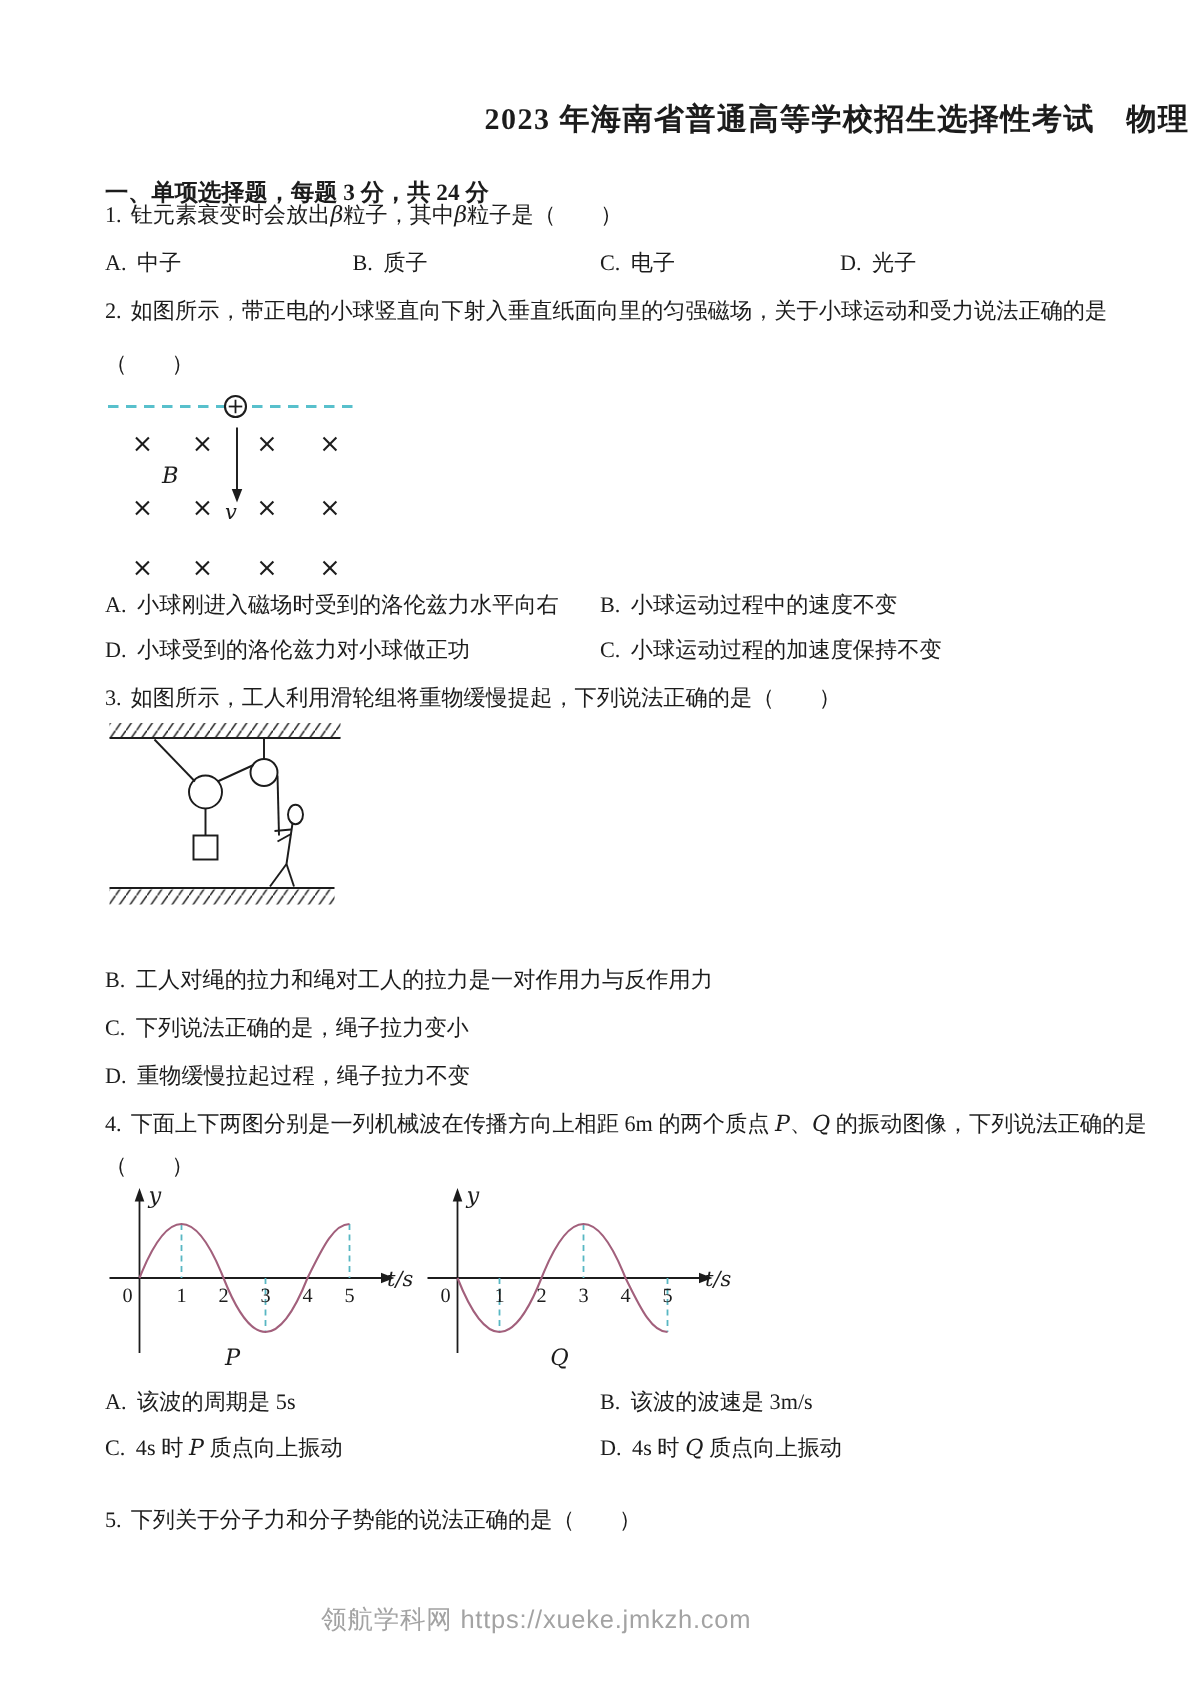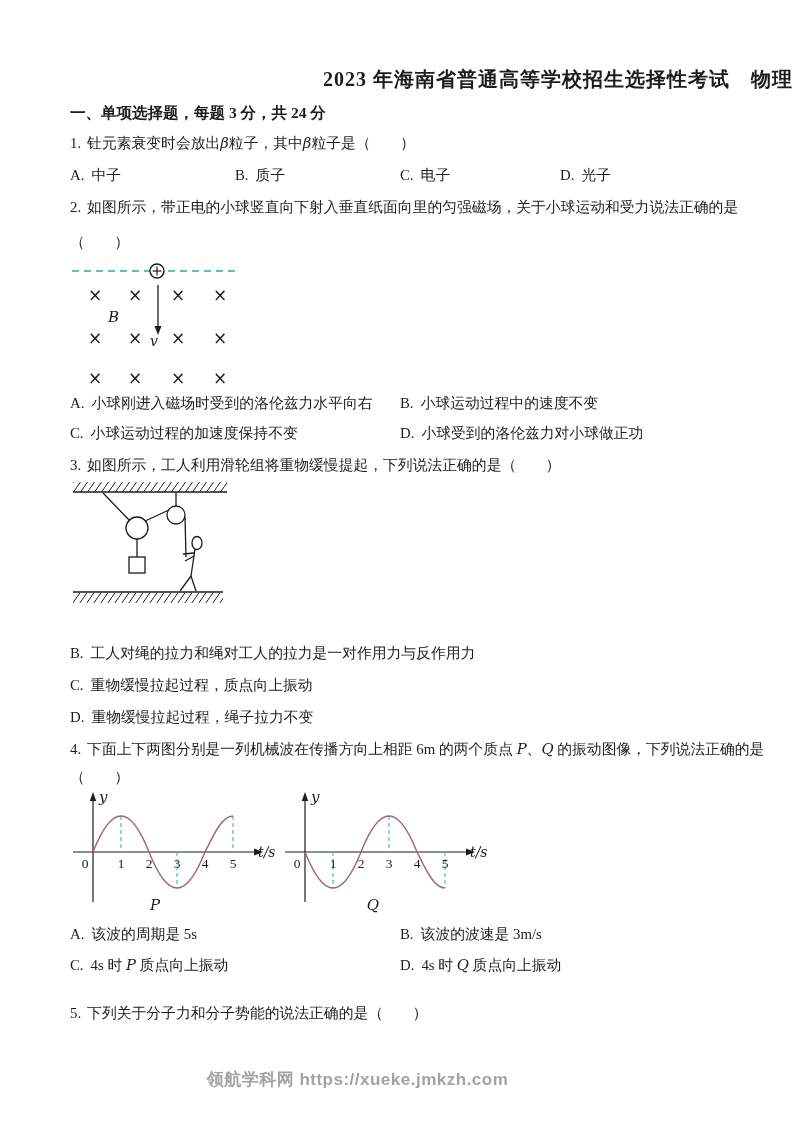--- a/index.html
+++ b/index.html
@@ -1,30 +1,30 @@
 <!DOCTYPE html>
 <html><head>
 <meta charset="utf-8">
 <style>
   html,body{margin:0;padding:0;background:#ffffff;}
   #page{position:relative;width:793px;height:1122px;background:#ffffff;overflow:hidden;
         font-family:"Liberation Serif","DejaVu Serif",serif;color:#1c1c1c;}
   .abs{position:absolute;}
   .title{left:0;top:66px;width:793px;text-align:right;font-size:20px;font-weight:bold;letter-spacing:1px;}
-  .section{left:70px;top:103px;font-size:15.5px;font-weight:bold;}
+  .section{left:70px;top:118px;font-size:15.5px;font-weight:bold;}
   .qline{font-size:14.8px;white-space:nowrap;}
   .qnum{margin-right:6px;}
   .var{font-style:italic;font-family:"DejaVu Serif",serif;}
   .opt-label{margin-right:7px;}
   .opt-text{}
   .optgrid4{left:70px;top:166px;width:700px;display:grid;grid-template-columns:165px 165px 160px auto;font-size:14.8px;}
   .optgrid2{left:70px;width:700px;display:grid;grid-template-columns:330px auto;font-size:14.8px;}
   .optline{left:70px;font-size:14.8px;white-space:nowrap;}
   .watermark{left:0;top:1068px;width:715px;text-align:center;font-size:17px;color:#a3a3a3;
-             font-family:"Liberation Sans","DejaVu Sans",sans-serif;letter-spacing:0.5px;font-weight:bold;}
+             font-family:"Liberation Sans","DejaVu Sans",sans-serif;letter-spacing:0.5px;}
   svg{display:block;}
   svg text{fill:#1c1c1c;}
   .fig-italic{font-family:"DejaVu Serif",serif;font-style:italic;font-size:15px;}
   .fig-italic-sm{font-family:"DejaVu Serif",serif;font-style:italic;font-size:14px;}
   .cross{font-family:"DejaVu Sans",sans-serif;font-size:17px;}
   .tick{font-family:"Liberation Serif","DejaVu Serif",serif;font-size:13.5px;text-anchor:middle;}
   .axis{stroke:#1c1c1c;stroke-width:1.2;fill:none;}
   .curve{stroke:#a2607c;stroke-width:1.4;fill:none;}
   .guide{stroke:#58b7c3;stroke-width:1.2;stroke-dasharray:4 3;fill:none;}
   .lineart{stroke:#1c1c1c;stroke-width:1.3;fill:none;}
@@ -80,22 +80,22 @@
       <text class="cross" x="108" y="128" text-anchor="middle">×</text>
       <text class="cross" x="150" y="128" text-anchor="middle">×</text>
     </g>
   </svg>
 
   <div class="abs optgrid2" style="top:394px;font-family:Liberation Serif, serif;">
     <div><span class="opt-label">A.</span><span class="opt-text">小球刚进入磁场时受到的洛伦兹力水平向右</span></div>
     <div><span class="opt-label">B.</span><span class="opt-text">小球运动过程中的速度不变</span></div>
   </div>
   <div class="abs optgrid2" style="top:424px;">
+    <div><span class="opt-label">D.</span><span class="opt-text">小球受到的洛伦兹力对小球做正功</span></div>
     <div><span class="opt-label">C.</span><span class="opt-text">小球运动过程的加速度保持不变</span></div>
-    <div><span class="opt-label">D.</span><span class="opt-text">小球受到的洛伦兹力对小球做正功</span></div>
   </div>
 
   <div class="abs qline" style="left:70px;top:456px;">
     <span class="qnum">3.</span><span>如图所示，工人利用滑轮组将重物缓慢提起，下列说法正确的是（　　）</span>
   </div>
 
   <svg class="abs" style="left:70px;top:477px;" width="170" height="132" viewBox="0 0 170 132">
     <defs>
       <pattern id="hatch" patternUnits="userSpaceOnUse" width="7" height="10">
         <line x1="0" y1="10" x2="7" y2="0" stroke="#1c1c1c" stroke-width="1"></line>
@@ -123,21 +123,21 @@
       <line class="lineart" x1="121" y1="99" x2="110" y2="114"></line>
       <line class="lineart" x1="121" y1="99" x2="126" y2="114"></line>
     </g>
     <g>
       <line class="lineart" x1="3" y1="115" x2="153" y2="115"></line>
       <rect x="3" y="116" width="150" height="10" fill="url(#hatch)"></rect>
     </g>
   </svg>
 
   <div class="abs optline" style="top:644px;"><span class="opt-label">B.</span><span class="opt-text">工人对绳的拉力和绳对工人的拉力是一对作用力与反作用力</span></div>
-  <div class="abs optline" style="top:676px;"><span class="opt-label">C.</span><span class="opt-text">重物缓慢拉起过程，质点向上振动</span></div>
+  <div class="abs optline" style="top:676px;"><span class="opt-label">C.</span><span class="opt-text">下列说法正确的是，绳子拉力变小</span></div>
   <div class="abs optline" style="top:708px;"><span class="opt-label">D.</span><span class="opt-text">重物缓慢拉起过程，绳子拉力不变</span></div>
 
   <div class="abs qline" style="left:70px;top:740px;text-align:right;">
     <span class="qnum">4.</span><span><span>下面上下两图分别是一列机械波在传播方向上相距 6m 的两个质点 </span><span class="var">P</span><span>、</span><span class="var">Q</span><span> 的振动图像，下列说法正确的是</span></span>
   </div>
   <div class="abs qline" style="left:70px;top:768px;">（　　）</div>
 
   <svg class="abs" style="left:66px;top:788px;" width="215" height="130" viewBox="0 0 215 130">
     <g>
       <line class="axis" x1="7" y1="64" x2="190" y2="64"></line>

